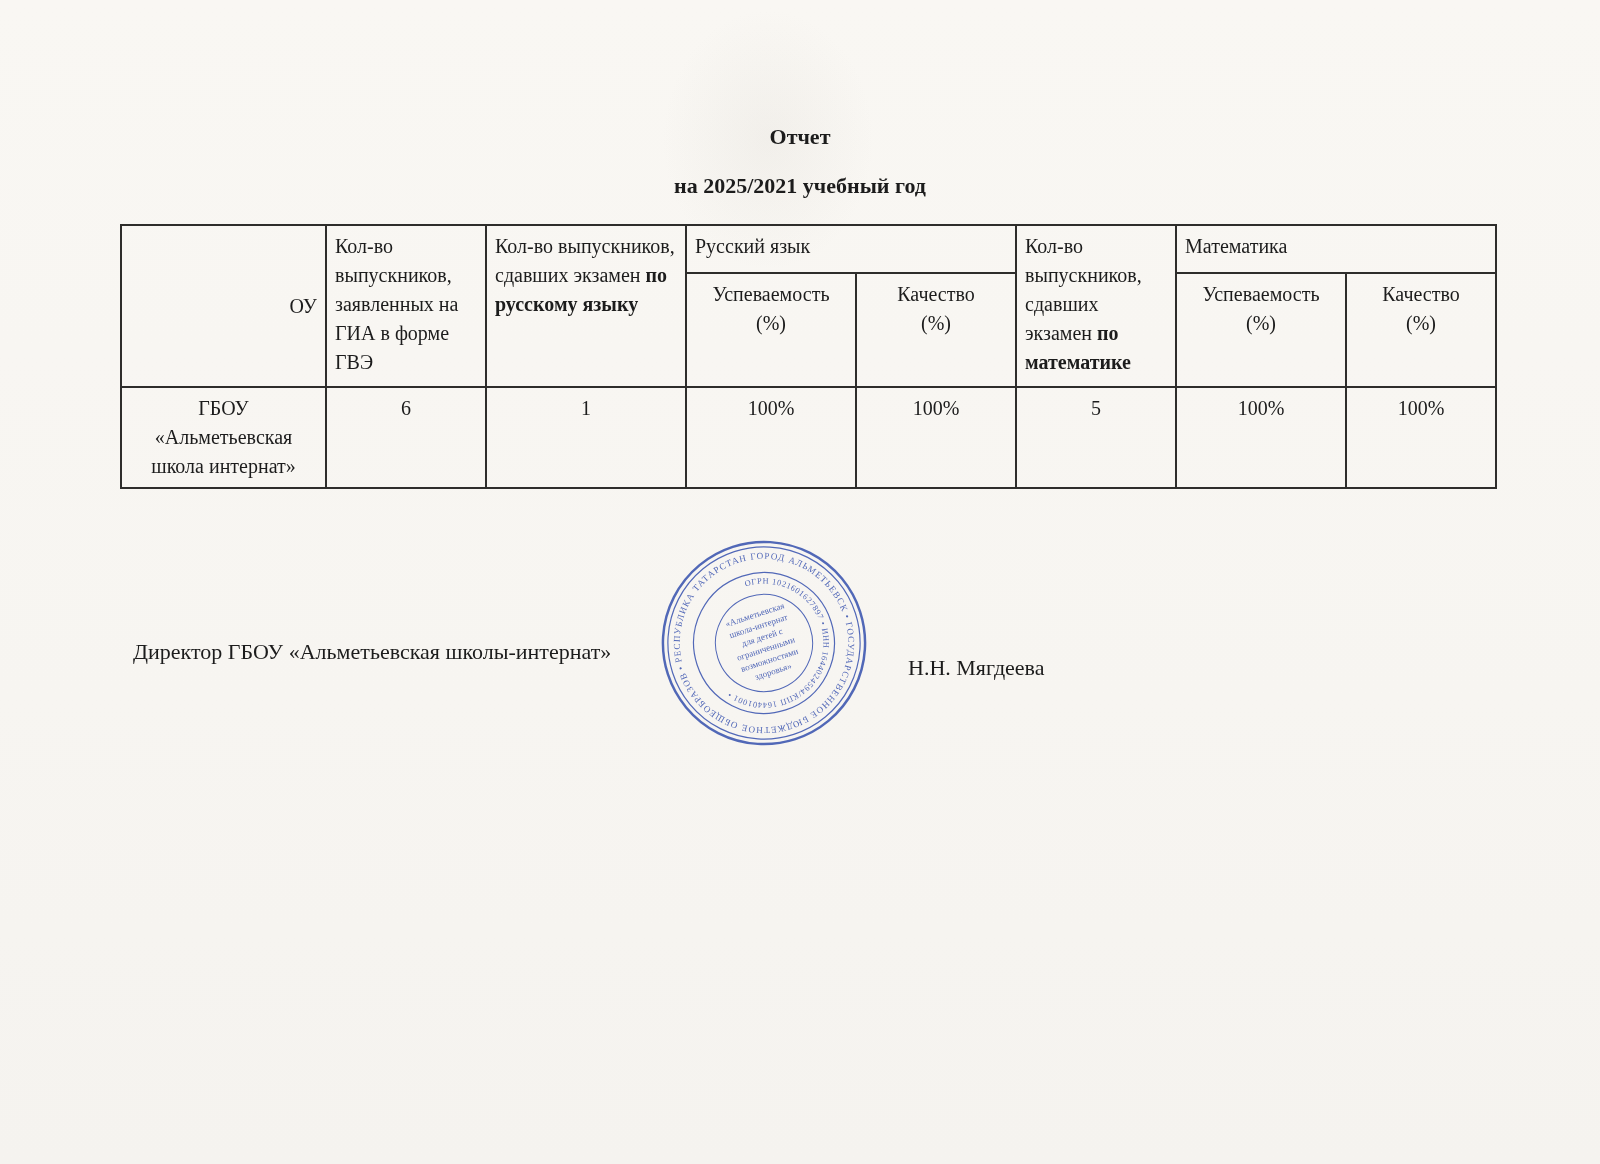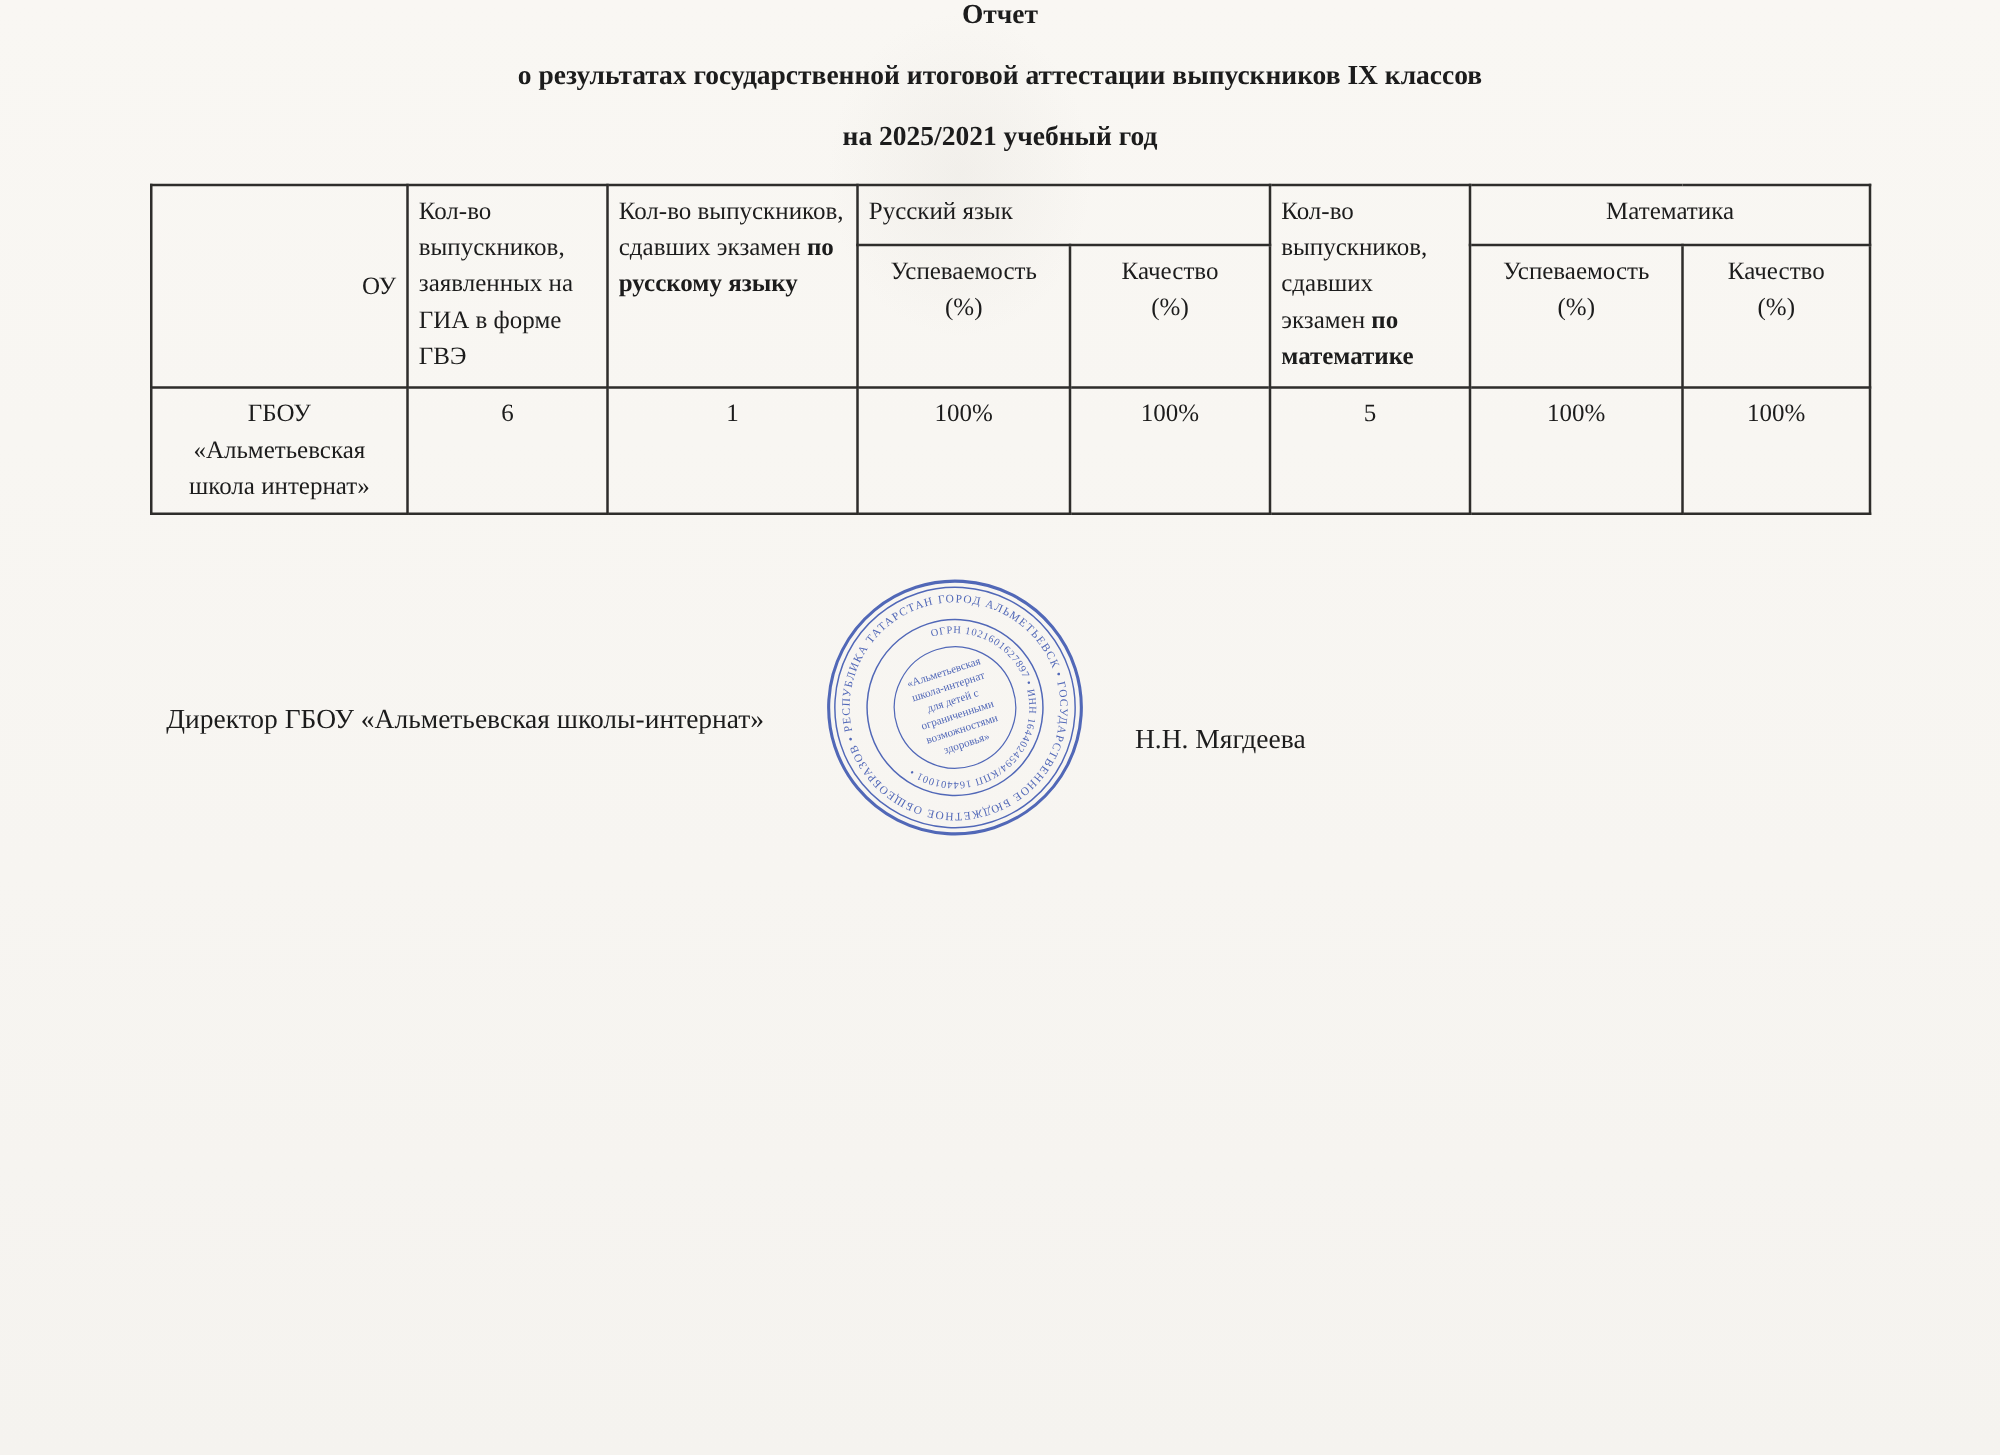--- a/index.html
+++ b/index.html
@@ -7,20 +7,21 @@
   body {
     font-family: "Liberation Serif", "DejaVu Serif", serif;
     background: #f8f6f2;
     color: #1c1c1c;
     position: relative;
     overflow: hidden;
   }
   .page {
     width: 1600px;
     height: 1164px;
+    padding-top: 126px;
     background:
       radial-gradient(ellipse at 48% 12%, rgba(190,185,175,0.12), transparent 9%),
       linear-gradient(180deg, #f9f7f3 0%, #f7f5f1 60%, #f5f3ef 100%);
     position: relative;
   }
   .title-block { text-align: center; }
   .title-block h1, .title-block h2 {
     font-size: 22px;
     font-weight: bold;
     line-height: 1;
@@ -35,21 +36,21 @@
   }
   table.report th, table.report td {
     border: 2px solid #2e2d2b;
     padding: 6px 8px;
     font-weight: normal;
     line-height: 1.45;
   }
   th.va-mid { vertical-align: middle; text-align: right; }
   th.va-top { vertical-align: top; margin-left: 40px; }
   .ha-left { text-align: left; }
-  .ha-center { text-align: center; }
+  .ha-center { text-align: left; }
   .b { font-weight: bold; }
   .blk { display: block; }
   tr.hdr-top th { height: 48px; }
   tr.hdr-sub th { height: 114px; vertical-align: top; text-align: center; }
   tr.data-row td { height: 82px; vertical-align: top; text-align: center; }
   col.c-ou { width: 205px; }
   col.c-declared { width: 160px; }
   col.c-passrus { width: 200px; }
   col.c-rusperf { width: 170px; }
   col.c-rusqual { width: 160px; }
@@ -74,21 +75,20 @@
   }
   .stamp-wrap svg { width: 100%; height: 100%; }
 </style>
 </head>
 <body>
 
 <div class="page">
 
   <div class="title-block">
     <h1>Отчет</h1>
-    <h2>о результатах  государственной итоговой аттестации выпускников IX классов</h2>
     <h2>на 2025/2021 учебный год</h2>
   </div>
 
   <table class="report">
     <colgroup>
       <col class="c-ou">
         <col class="c-declared">
         <col class="c-passrus">
         <col class="c-rusperf">
       <col class="c-rusqual">

